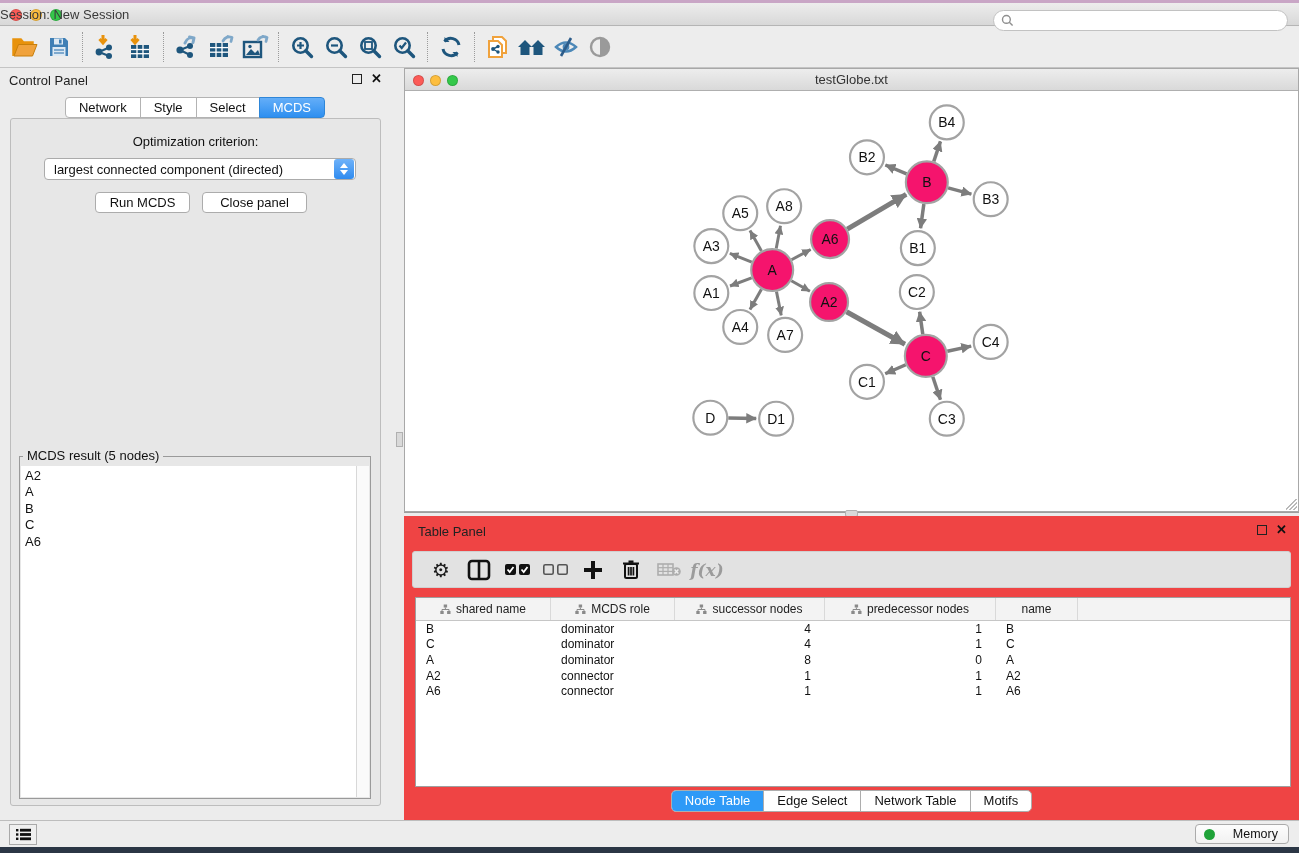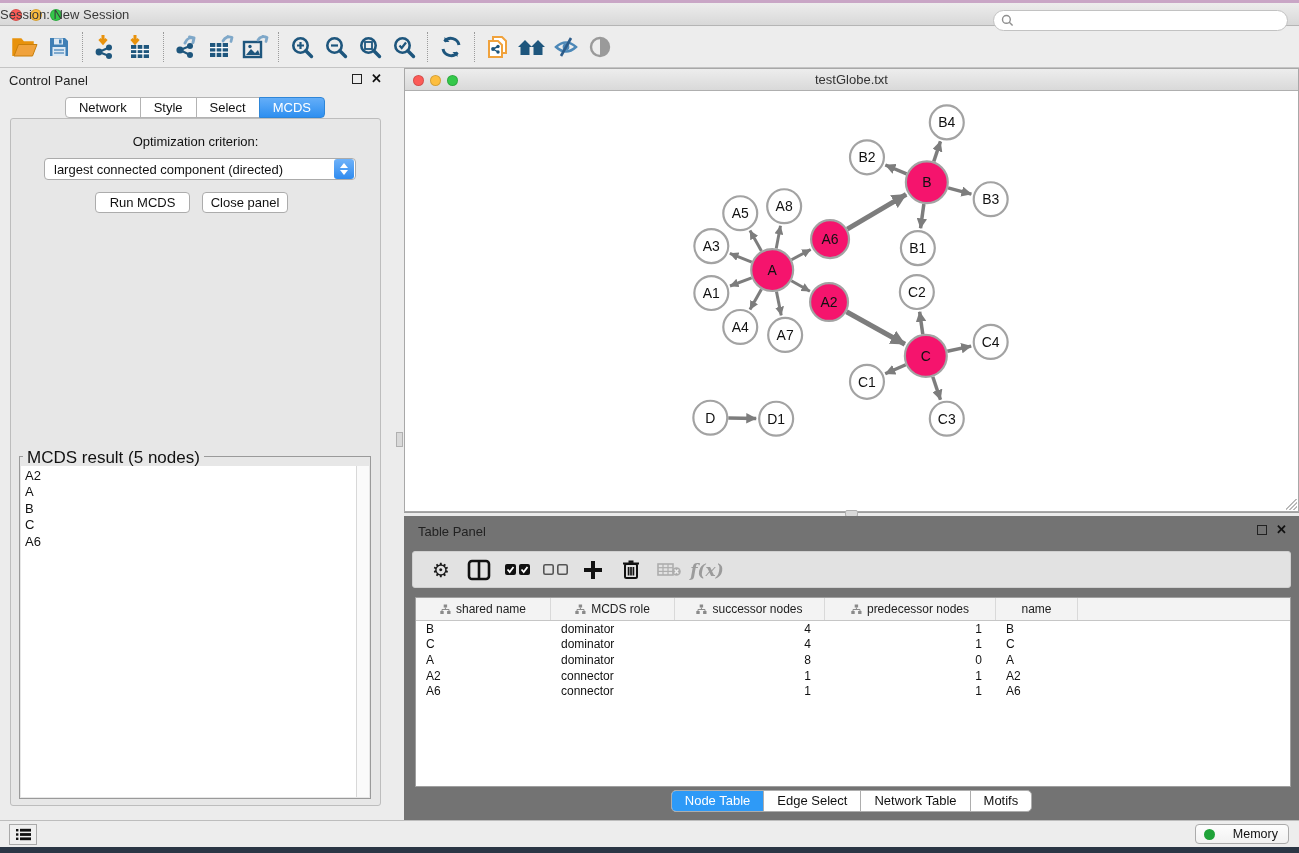--- a/index.html
+++ b/index.html
@@ -46,23 +46,23 @@
   #opt-select { position:absolute; left:33px; top:39px; width:312px; height:22px; background:#fff;
     border:1px solid #ABABAB; border-radius:4px; display:flex; align-items:center; }
   #opt-select .val { flex:1; padding-left:9px; font-size:13px; white-space:nowrap; overflow:hidden; }
   #opt-stepper { width:20px; height:20px; margin-right:1px; border-radius:3px;
     background:linear-gradient(#6FB2F9,#2F8BEF); display:flex; flex-direction:column; align-items:center; justify-content:center; gap:2px; }
   .tri-up { width:0; height:0; border-left:4px solid transparent; border-right:4px solid transparent; border-bottom:5px solid #fff; }
   .tri-down { width:0; height:0; border-left:4px solid transparent; border-right:4px solid transparent; border-top:5px solid #fff; }
   .cp-btn { position:absolute; top:73px; height:21px; background:#fff; border:1px solid #ACACAC;
     border-radius:4px; font-size:13px; text-align:center; line-height:19px; }
   #run-btn { left:84px; width:95px; }
-  #closep-btn { left:191px; width:86px; }
+  #closep-btn { left:191px; width:105px; }
   #mcds-fieldset { position:absolute; left:8px; right:9px; top:337px; bottom:6px; border:1px solid #9A9A9A; }
-  #mcds-legend { position:absolute; top:-9px; left:3px; background:#E7E7E7; padding:0 4px; font-size:17px; }
+  #mcds-legend { position:absolute; top:-9px; left:3px; background:#E7E7E7; padding:0 4px; font-size:13px; }
   #mcds-list { position:absolute; left:1px; right:14px; top:9px; bottom:1px; background:#fff; padding:2px 0 0 4px; }
   #mcds-scroll { position:absolute; right:1px; top:9px; bottom:1px; width:13px; background:#FAFAFA; border-left:1px solid #D8D8D8; }
   .mcds-item { font-size:13px; line-height:16.4px; }
 
   
   #net-window { position:absolute; left:404px; top:68px; right:0; height:444px;
     border:1px solid #A8A8A8; background:#fff; }
   #net-titlebar { position:absolute; top:0; left:0; right:0; height:22px;
     background:linear-gradient(#EDEDED,#D9D9D9); border-bottom:1px solid #AFAFAF; }
   #net-titlebar .lights { left:8px; top:6px; gap:6px; }
@@ -77,21 +77,21 @@
   .graph-label { font-size:14px; fill:#111; }
 
   
   #v-split-handle { position:absolute; left:396px; top:432px; width:7px; height:15px;
     background:#D9D9D9; border:1px solid #B0B0B0; }
   #h-divider { position:absolute; left:404px; right:0; top:512px; height:4px; background:#ECECEC; border-top:1px solid #9E9E9E; }
   #h-split-handle { position:absolute; left:845px; top:510px; width:13px; height:7px;
     background:#D9D9D9; border:1px solid #B0B0B0; border-radius:2px; }
 
   
-  #table-panel { position:absolute; left:404px; top:516px; right:0; bottom:33px; background:#737373; }
+  #table-panel { position:absolute; left:404px; top:516px; right:0; bottom:33px; background:#ef4444; }
   #table-panel .panel-title { left:14px; top:8px; }
   #table-panel .panel-icons { right:12px; top:9px; }
   #tp-toolbar { position:absolute; left:8px; right:8px; top:35px; height:37px; background:#E2E2E2;
     border:1px solid #D0D0D0; border-radius:3px; display:flex; align-items:center; padding-left:16px; gap:14px; }
   .tp-btn { width:24px; height:26px; display:flex; align-items:center; justify-content:center; }
   .tp-btn.disabled { opacity:.45; }
   .gear-glyph { font-family:"DejaVu Sans", sans-serif; font-size:20px; color:#1A1A1A; line-height:20px; }
   .fx-glyph { font-family:"DejaVu Serif", serif; font-style:italic; font-size:17px; color:#9B9B9B;font-weight:bold; }
 
   #node-table { position:absolute; left:11px; right:8px; top:81px; height:190px; background:#fff; border:1px solid #9F9F9F; }

